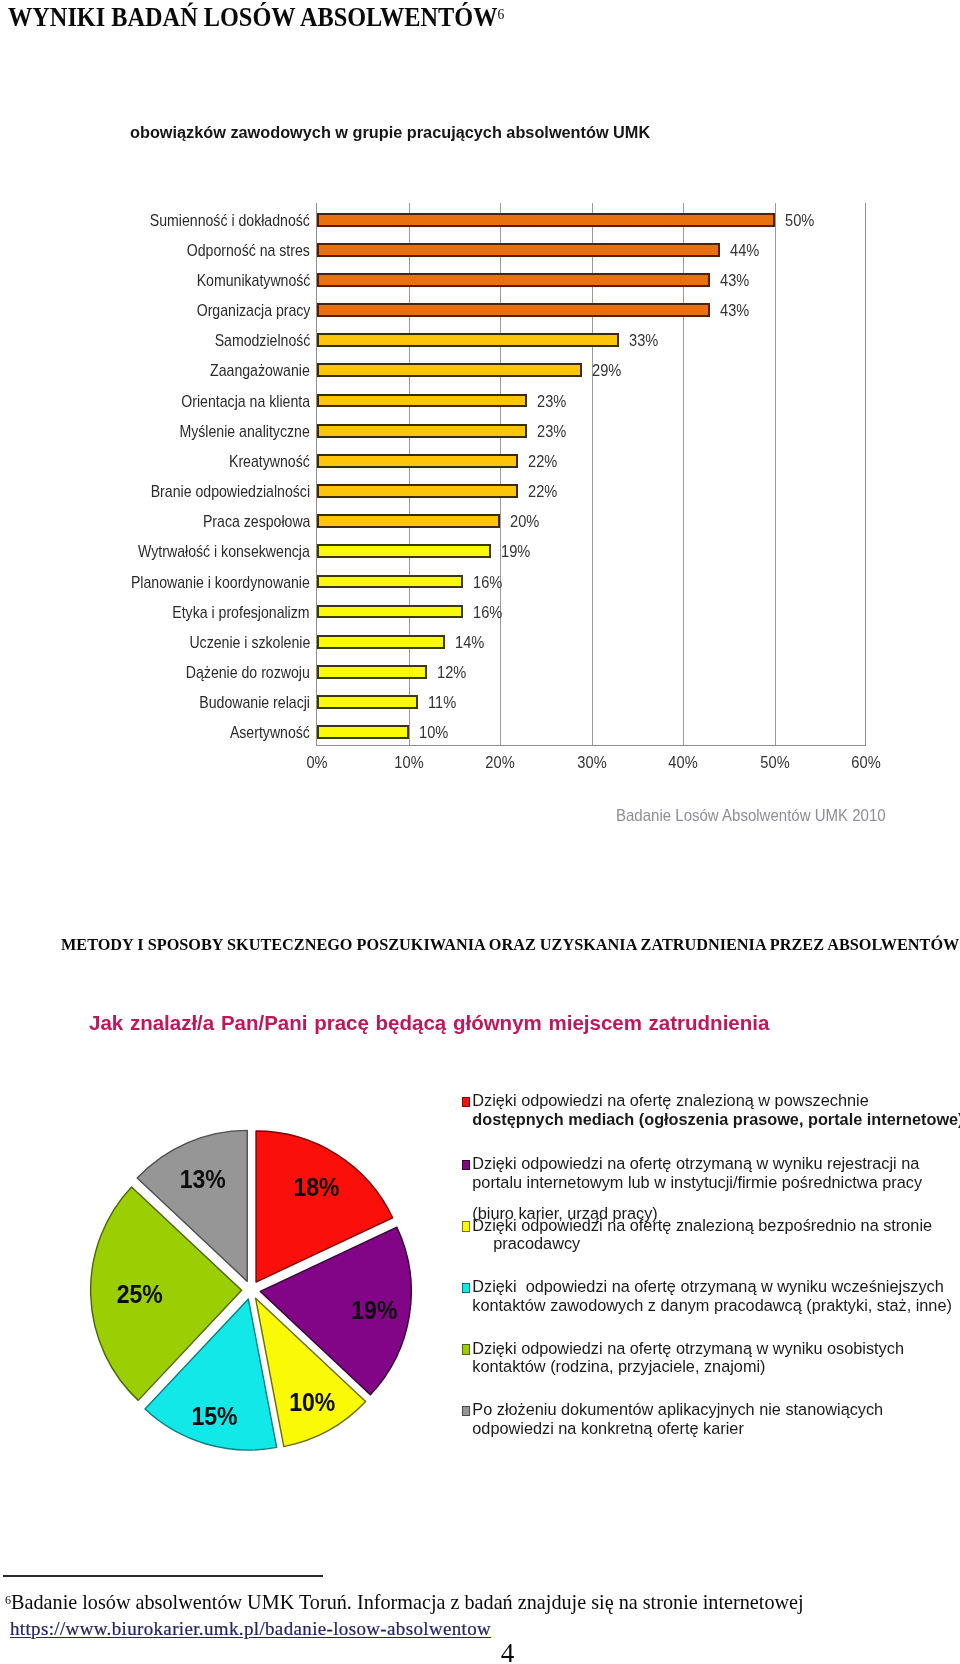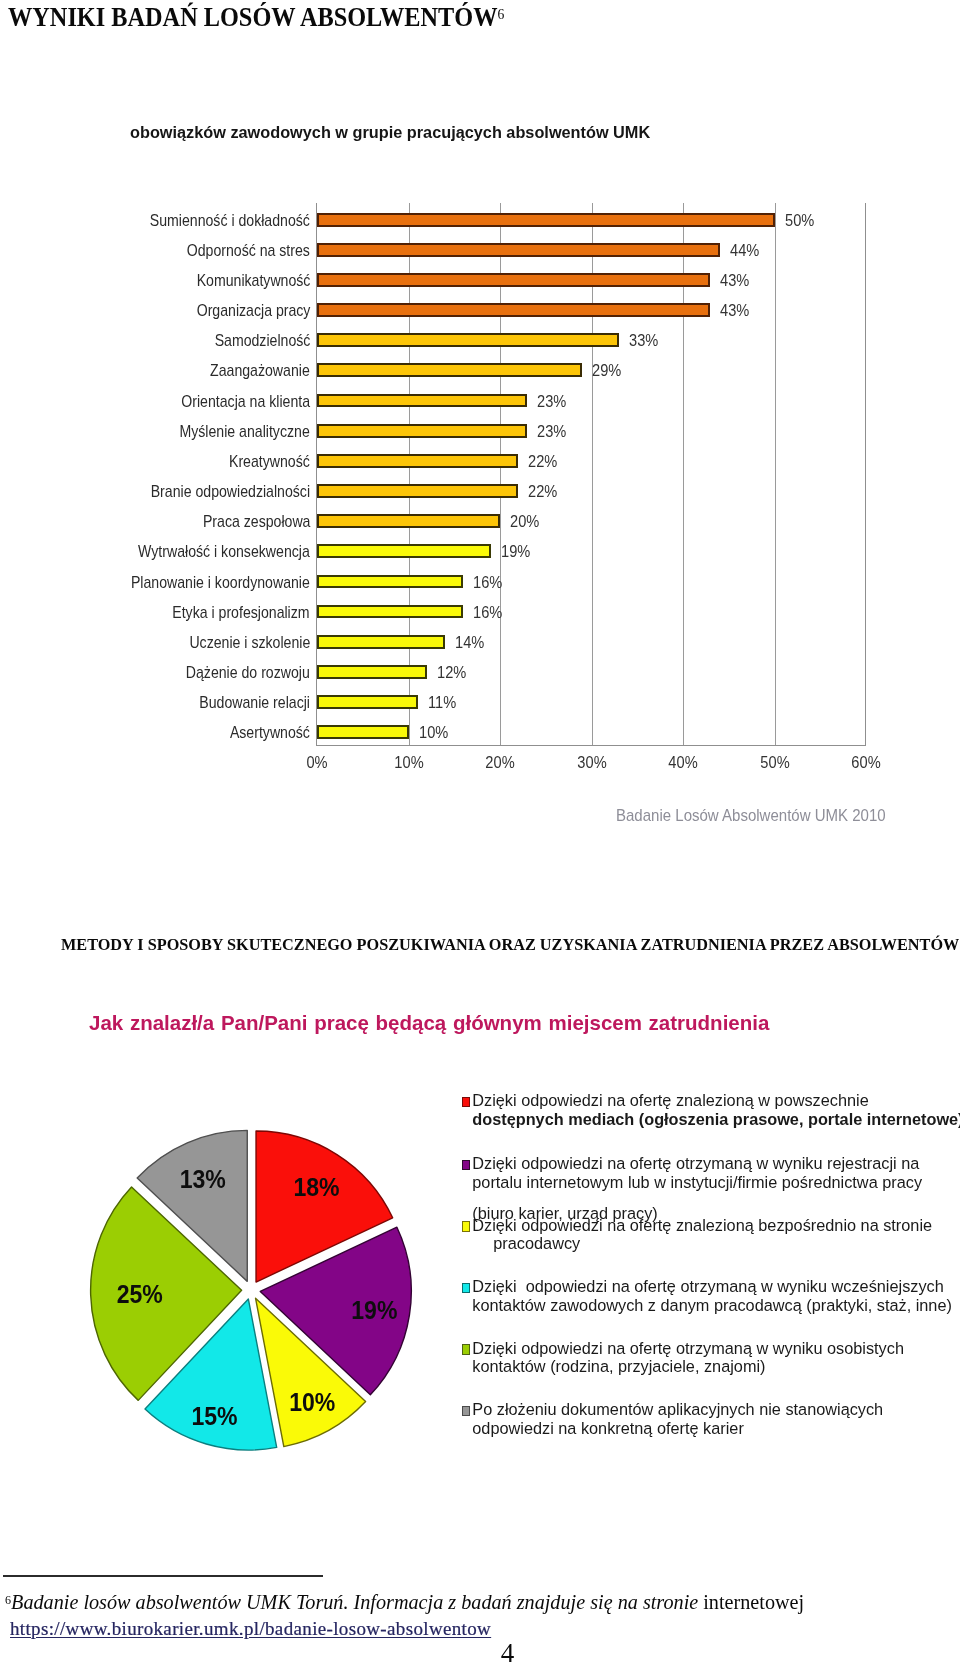--- a/index.html
+++ b/index.html
@@ -34,21 +34,21 @@
   .pc-canvas{position:absolute;left:80.7px;top:1120.3px;width:340px;height:340px;}
   .pc-legend{position:absolute;left:461px;top:1092px;width:480px;}
   .pc-li{position:absolute;left:0;width:480px;height:0;}
   .pc-ln{position:absolute;left:11.3px;font-family:"Liberation Sans",sans-serif;font-size:16.3px;line-height:16.3px;color:#1a1a1a;white-space:pre;}
   .pc-sw{position:absolute;left:0.8px;top:4.6px;width:8.6px;height:10.4px;border:1.3px solid #3a3a3a;box-sizing:border-box;}
 
   
   .fn-rule{position:absolute;left:3px;top:1575px;width:320px;height:1.6px;background:#2b2b2b;}
   .footnote{position:absolute;left:5px;top:1590px;width:940px;font-family:"Liberation Serif",serif;font-size:20.2px;line-height:24px;color:#0a0a0a;white-space:nowrap;}
   .fn-mark{font-size:0.60em;position:relative;top:-0.45em;vertical-align:baseline;}
-  .fn-it{font-style:italic;}
+  .fn-it{}
   .fn-rm{font-style:normal;}
   .fn-link{color:#252560;text-decoration:underline;text-underline-offset:2.2px;font-weight:normal;font-size:19px;letter-spacing:0.35px;-webkit-text-stroke:0.22px #252560;margin-left:5px;}
   .pagenum{position:absolute;left:0;top:1638px;width:1015px;text-align:center;font-family:"Liberation Serif",serif;font-size:27px;color:#0a0a0a;}
 </style>
 </head>
 <body>
 
 <div class="page">
 
   <div class="doc-title">

